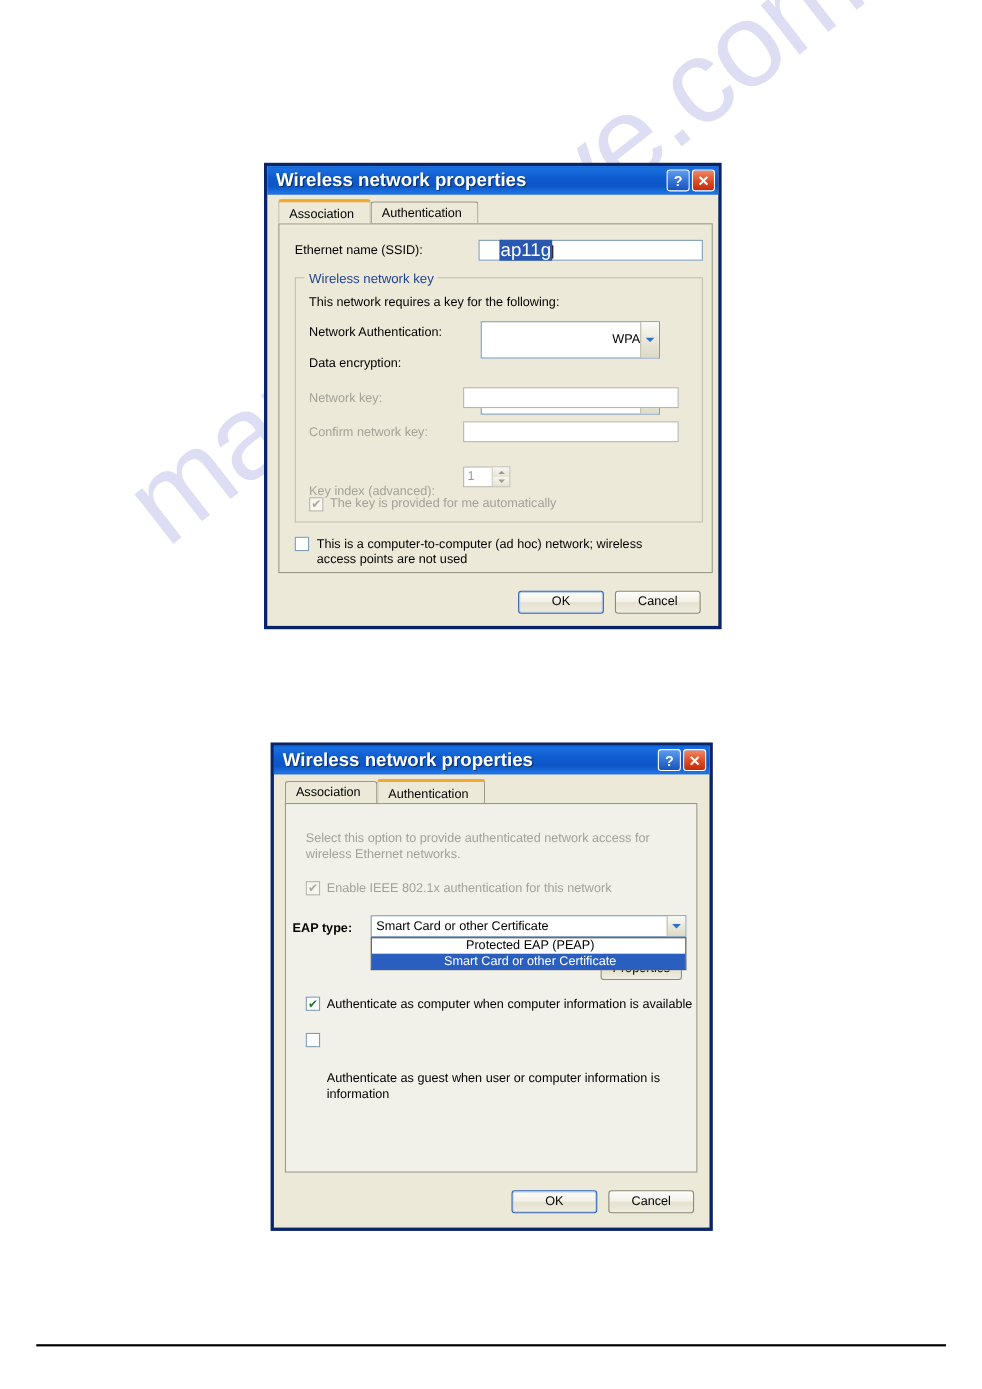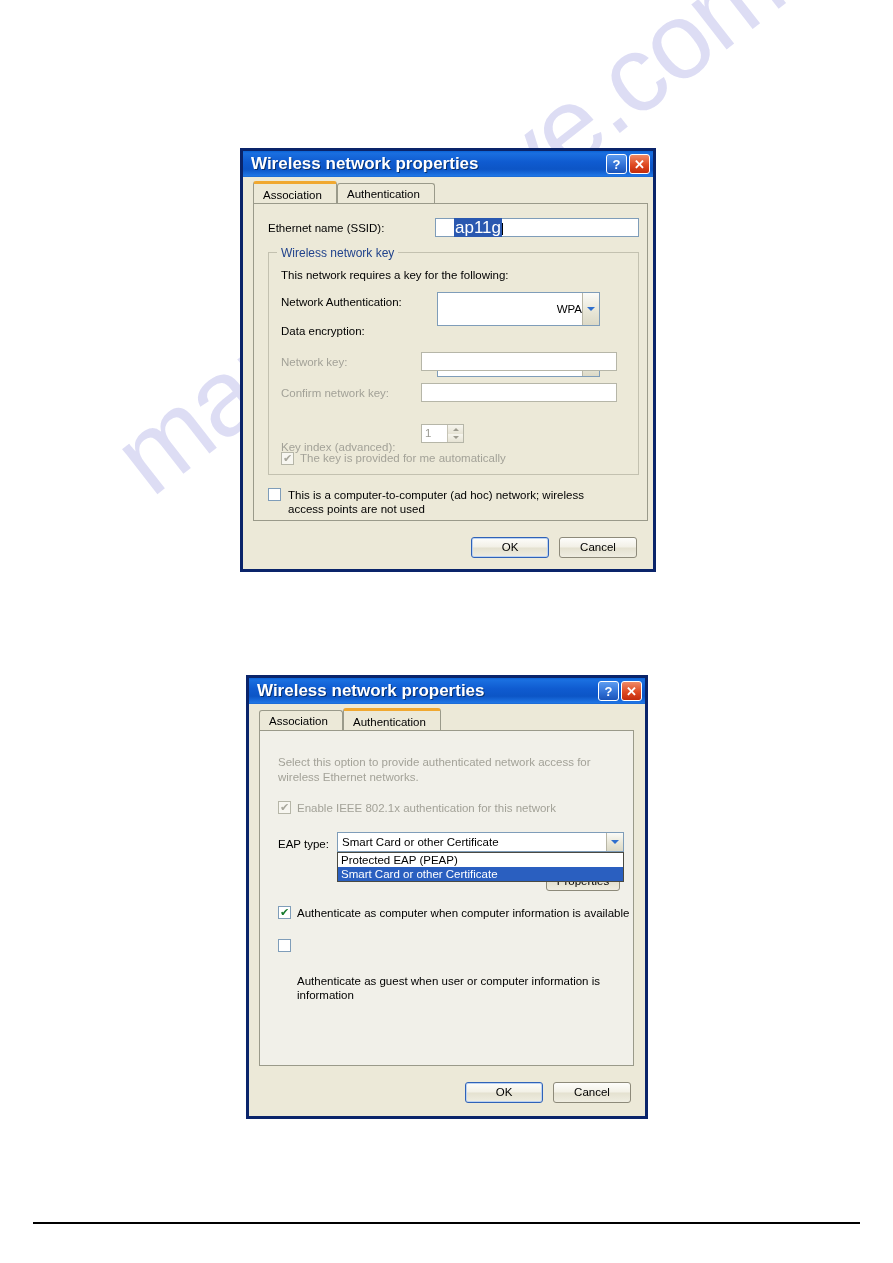--- a/index.html
+++ b/index.html
@@ -219,20 +219,21 @@
     box-sizing: border-box;
     z-index: 20;
   }
   .dropitem {
     height: 14px;
     line-height: 14px;
     font-size: 11.5px;
     padding-left: 3px;
     white-space: nowrap;
     color: #000;
+    text-align: center;
   }
   .dropitem.sel { background: #2a5fc0; color: #ffffff; }
 
   .spin {
     display: flex;
     border: 1px solid #b6b6a8;
     background: #ffffff;
     box-sizing: border-box;
   }
   .spin .sval { flex: 1; font-size: 11.5px; line-height: 16px; padding-left: 3px; color: #9b9b93; }
@@ -398,21 +399,21 @@
       <span class="lbl dim">wireless Ethernet networks.</span>
     </div>
 
     <div class="abs" style="left:18px; top:70px; display:flex; align-items:center; gap:6px;">
       <span class="cb dim">
         <span class="tick">✔</span>
       </span>
       <span class="lbl dim">Enable IEEE 802.1x authentication for this network</span>
     </div>
 
-    <div class="lbl abs" style="left:18px; top:107px;">EAP type:</div>
+    <div class="lbl abs" style="left:6px; top:107px;font-weight:bold;">EAP type:</div>
 
     <div class="combo abs" style="left:77px; top:101px; width:287px; height:20px;">
       <span class="cval">Smart Card or other Certificate</span>
       <span class="arrow">
         <span class="arrow-glyph"></span>
       </span>
     </div>
 
     <div class="xpbtn small abs" style="left:286px; top:140px; z-index:5;">Properties</div>
 

